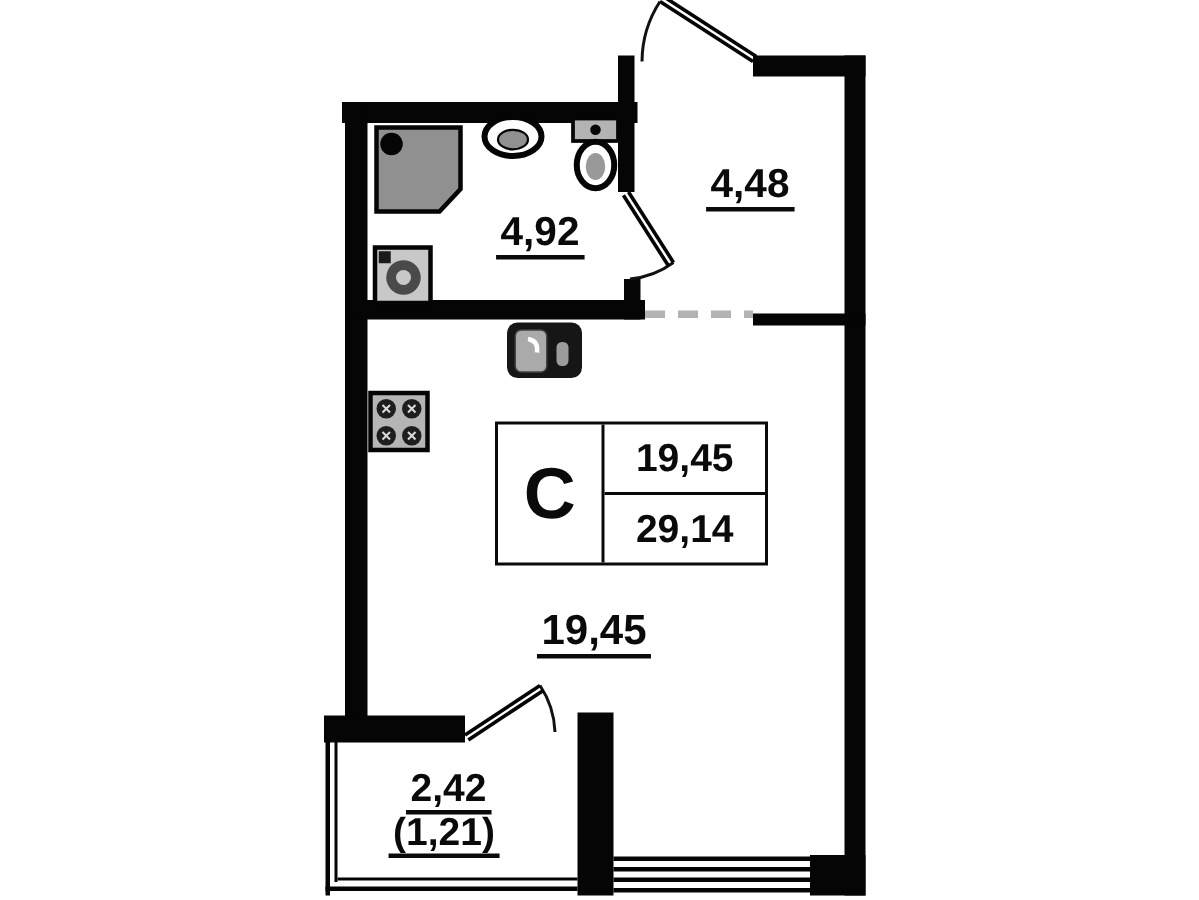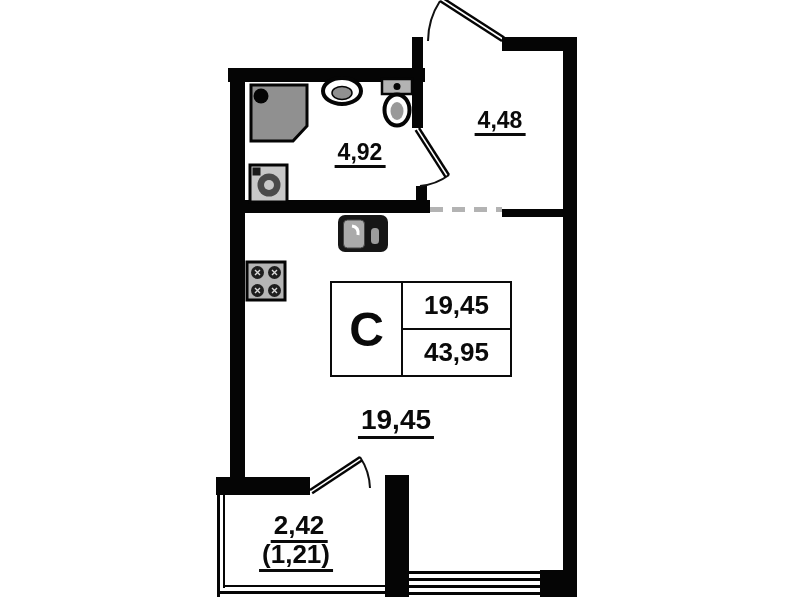--- a/index.html
+++ b/index.html
@@ -9,21 +9,21 @@
   }
   .wall{position:absolute;background:#050505;}
   .wall-thin{position:absolute;background:#050505;}
   .win-line{position:absolute;background:#050505;}
   .dash-line{
     position:absolute;left:430px;top:207px;width:72px;height:5px;
     background:repeating-linear-gradient(to right,#b3b3b3 0 13px,#ffffff 13px 22px);
   }
   .area-label{
     position:absolute;transform:translateX(-50%);
-    font-size:23px;font-weight:700;line-height:1.02;
+    font-size:27px;font-weight:700;line-height:1.02;
     border-bottom:3px solid #0a0a0a;padding:0 3px 1px 3px;white-space:nowrap;
   }
   .area-label.big{font-size:28px;}
   .area-label.small{font-size:26px;}
   .stamp{
     position:absolute;left:330px;top:281px;width:178px;height:92px;
     border:2px solid #0a0a0a;background:#fff;display:flex;box-sizing:content-box;
   }
   .stamp-type{
     width:69px;border-right:2px solid #0a0a0a;display:flex;align-items:center;justify-content:center;
@@ -131,17 +131,17 @@
   <div class="area-label" style="left:360px;top:141px;">4,92</div>
   <div class="area-label" style="left:500px;top:109px;">4,48</div>
   <div class="area-label big" style="left:396px;top:406px;">19,45</div>
   <div class="area-label small" style="left:299px;top:512px;">2,42</div>
   <div class="area-label small" style="left:296px;top:541px;">(1,21)</div>
 
   <div class="stamp">
     <div class="stamp-type">С</div>
     <div class="stamp-values">
       <div class="stamp-row">19,45</div>
-      <div class="stamp-row">43,95</div>
+      <div class="stamp-row">29,14</div>
     </div>
   </div>
 
 </div>
 
 </body></html>

